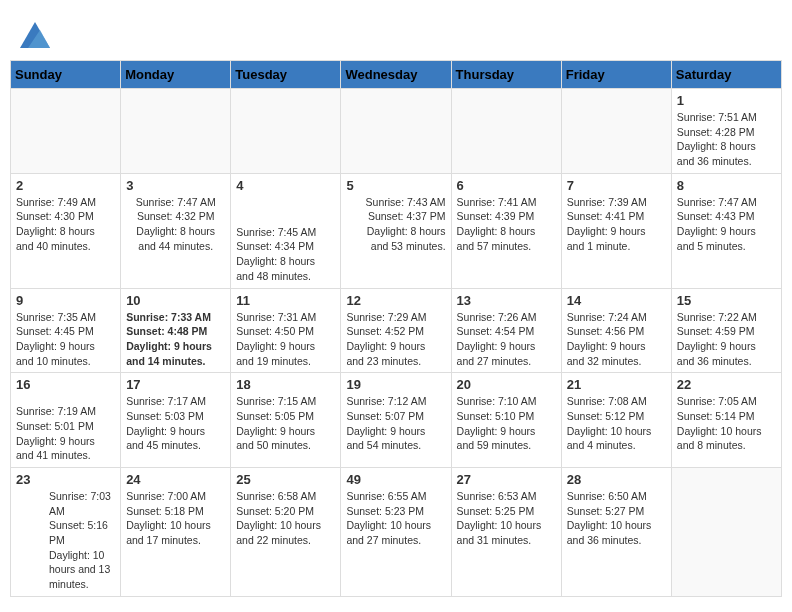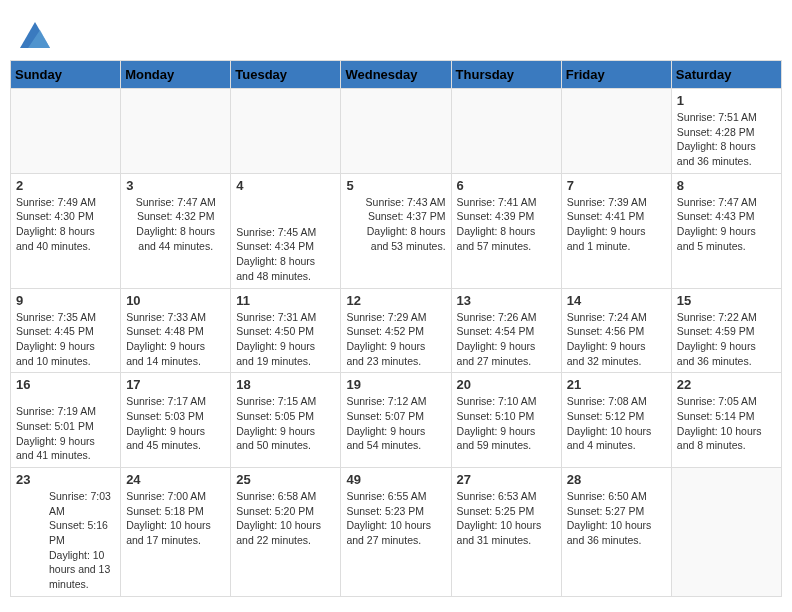--- a/index.html
+++ b/index.html
@@ -183,21 +183,21 @@
       </tr>
       <tr>
         <td>
           <span class="day-num">9</span>
           <div class="day-info" style="white-space: pre-line;">Sunrise: 7:35 AM
 Sunset: 4:45 PM
 Daylight: 9 hours and 10 minutes.</div>
         </td>
         <td>
           <span class="day-num">10</span>
-          <div class="day-info" style="white-space: pre-line;">Sunrise: 7:33 AM
+          <div class="day-info" style="white-space: pre-line; font-weight: bold;">Sunrise: 7:33 AM
 Sunset: 4:48 PM
 Daylight: 9 hours and 14 minutes.</div>
         </td>
         <td>
           <span class="day-num">11</span>
           <div class="day-info" style="white-space: pre-line;">Sunrise: 7:31 AM
 Sunset: 4:50 PM
 Daylight: 9 hours and 19 minutes.</div>
         </td>
         <td>

